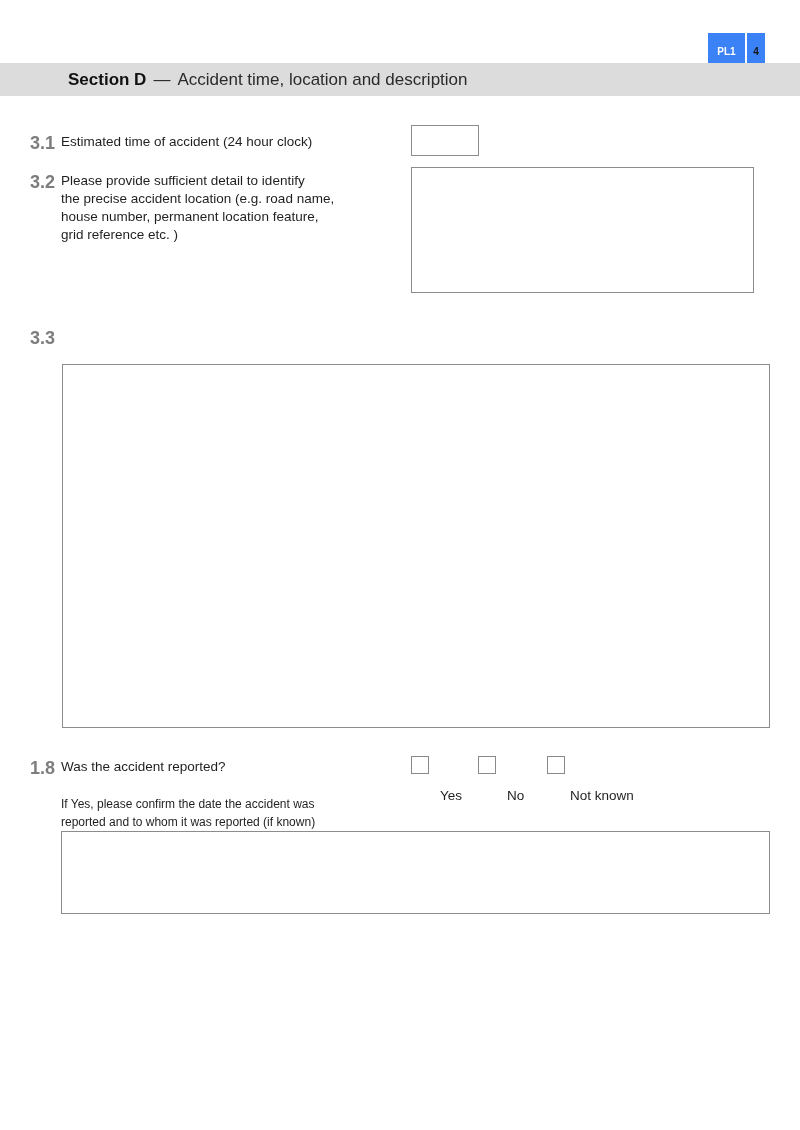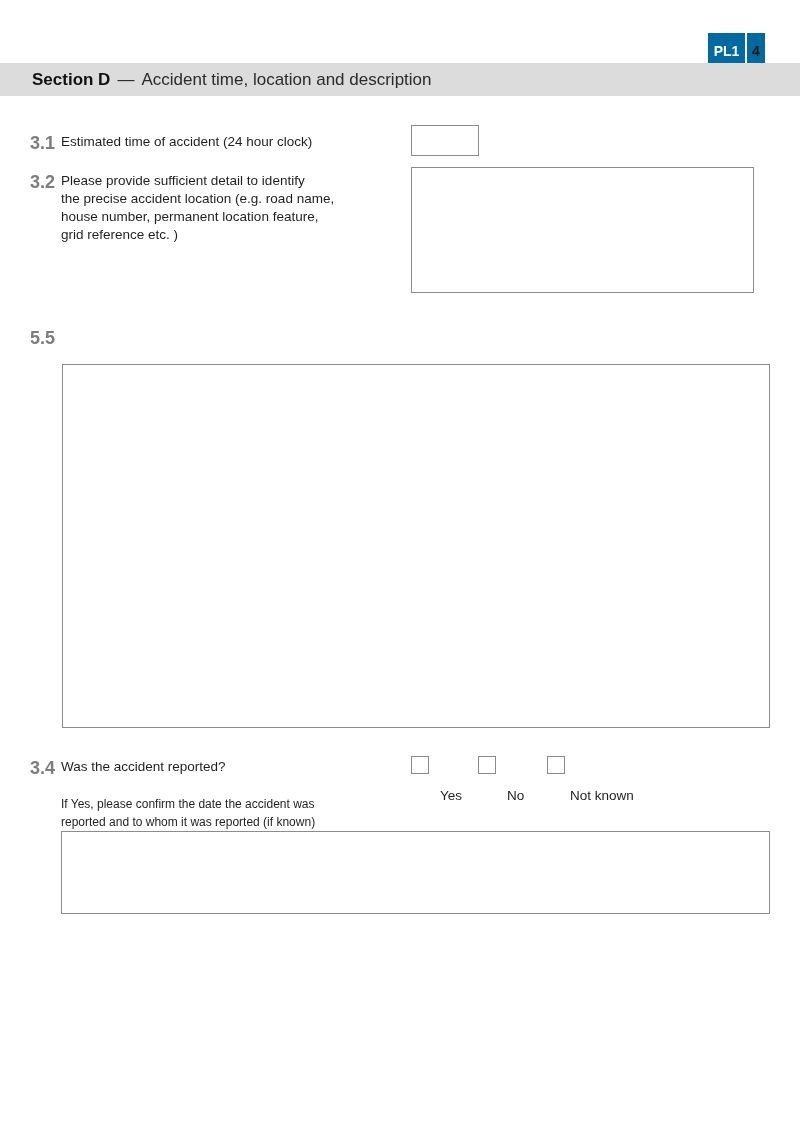--- a/index.html
+++ b/index.html
@@ -15,46 +15,46 @@
   
   .badges {
     position: absolute;
     top: 33px;
     right: 35px;
     display: flex;
     gap: 2px;
     height: 20px;
   }
   .badge {
-    background: #0369a1;
+    background: #3b82f6;
     display: flex;
     align-items: center;
     justify-content: center;
     font-weight: bold;
-    font-size: 14px;
+    font-size: 10px;
     height: 36px;
   }
   .badge-code { width: 37px; color: #ffffff; }
   .badge-page { width: 18px; color: #161616; }
 
   
   .section-bar {
     position: absolute;
     top: 63px;
     left: 0;
     width: 800px;
     height: 33px;
     background: #dcdcdc;
     line-height: 33px;
     padding-left: 32px;
     font-size: 17px;
     color: #2a2a2a;
     white-space: nowrap;
   }
-  .section-bar .sec-label { font-weight: bold; color: #111111; }
+  .section-bar .sec-label { font-weight: bold; color: #111111; margin-left: 36px; }
   .section-bar .sec-dash { margin: 0 7px; color: #2a2a2a; }
 
   
   .q {
     position: absolute;
     left: 30px;
     display: flex;
     font-size: 13.5px;
     line-height: 18px;
   }
@@ -153,26 +153,26 @@
   <div class="q-text">
     <div class="line">Please provide sufficient detail to identify</div>
     <div class="line">the precise accident location (e.g. road name,</div>
     <div class="line">house number, permanent location feature,</div>
     <div class="line">grid reference etc. )</div>
   </div>
 </div>
 <textarea class="fbox" id="location-box" style=""></textarea>
 
 <div class="q" id="q33">
-  <div class="q-num">5.5</div>
+  <div class="q-num">3.3</div>
 </div>
 <textarea class="fbox" id="description-box" style=""></textarea>
 
 <div class="q" id="q34">
-  <div class="q-num">3.4</div>
+  <div class="q-num">1.8</div>
   <div class="q-text">
     <div class="line">Was the accident reported?</div>
   </div>
 </div>
 
 <div class="cb-row">
   <span class="cb-box" id="cb-yes"></span>
   <span class="cb-label" id="lbl-yes">Yes</span>
   <span class="cb-box" id="cb-no"></span>
   <span class="cb-label" id="lbl-no">No</span>

